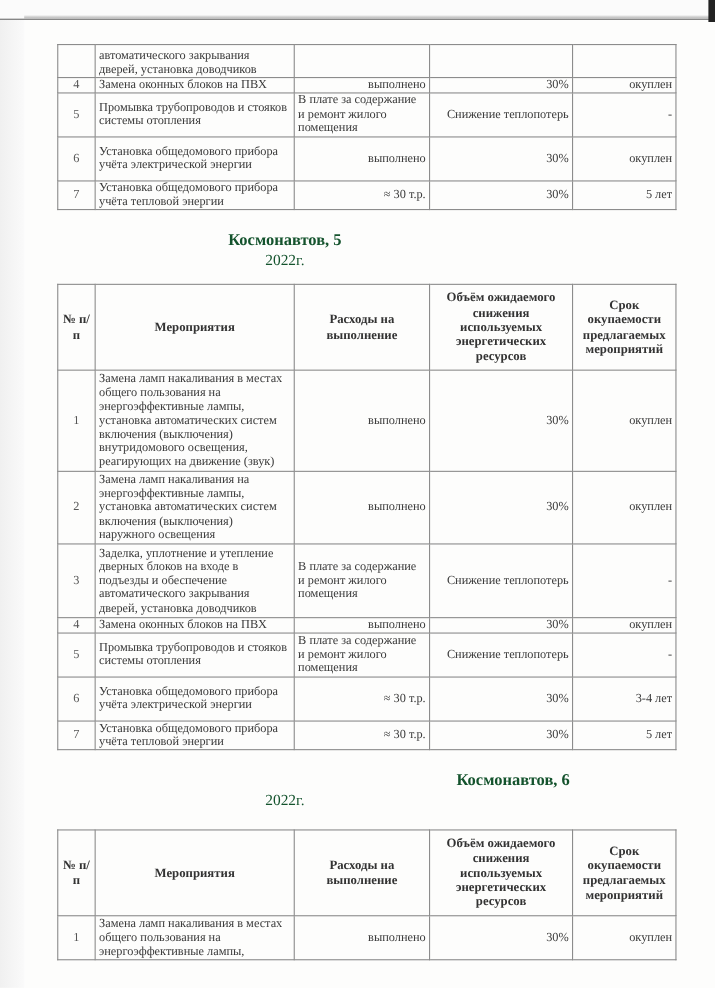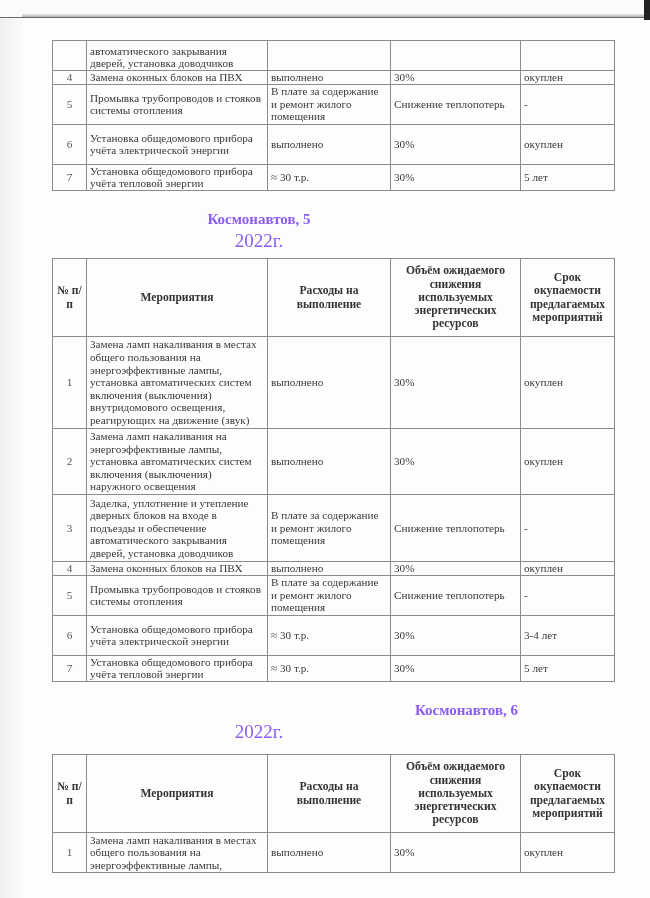--- a/index.html
+++ b/index.html
@@ -18,26 +18,26 @@
   .scan-left { position:absolute; left:0; top:17px; width:22px; height:881px;
     background:linear-gradient(to right, #f0f0f0, #fafafa); }
   table.t {
     position:absolute; left:52px; border-collapse:collapse; table-layout:fixed;
     font-size:11.2px; line-height:12.6px;
   }
   table.t td, table.t th { border:1px solid #8c8c8c; padding:0 3px; vertical-align:middle; }
   table.t col.c1 { width:34px; } table.t col.c2 { width:181px; } table.t col.c3 { width:123px; }
   table.t col.c4 { width:130px; } table.t col.c5 { width:94px; }
   td.num { text-align:center; color:#555; }
-  td.ctr { text-align:left;margin-top:35px; }
+  td.ctr { text-align:right;margin-top:35px; }
   td.lft { text-align:left; }
   th { font-weight:bold; text-align:center; font-size:11.6px; line-height:13.2px; color:#333; }
-  .heading { position:absolute; left:0; width:518px; text-align:center; color:#8b5cf6; }
+  .heading { position:absolute; left:0; width:518px; text-align:center; color:#14532d; }
   .h-title { font-weight:bold; font-size:15px; }
-  .h-year { font-size:19px; }
+  .h-year { font-size:14px; }
 </style>
 </head>
 <body>
 
 <div class="scan-left"></div>
 <div class="scan-top"></div>
 <div class="scan-top-shadow"></div>
 <div class="scan-right"></div>
 
 <table class="t" style="top:40px;font-family:Liberation Serif, serif;">

